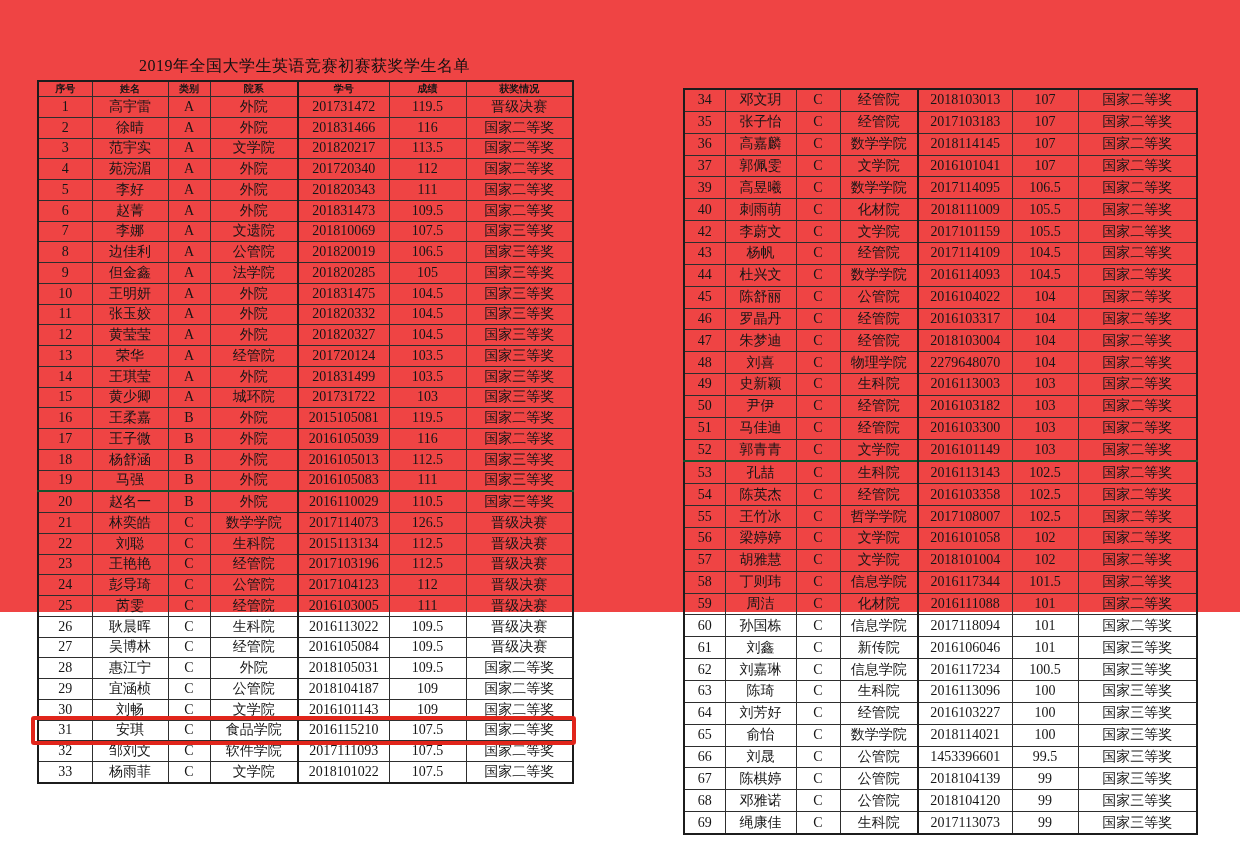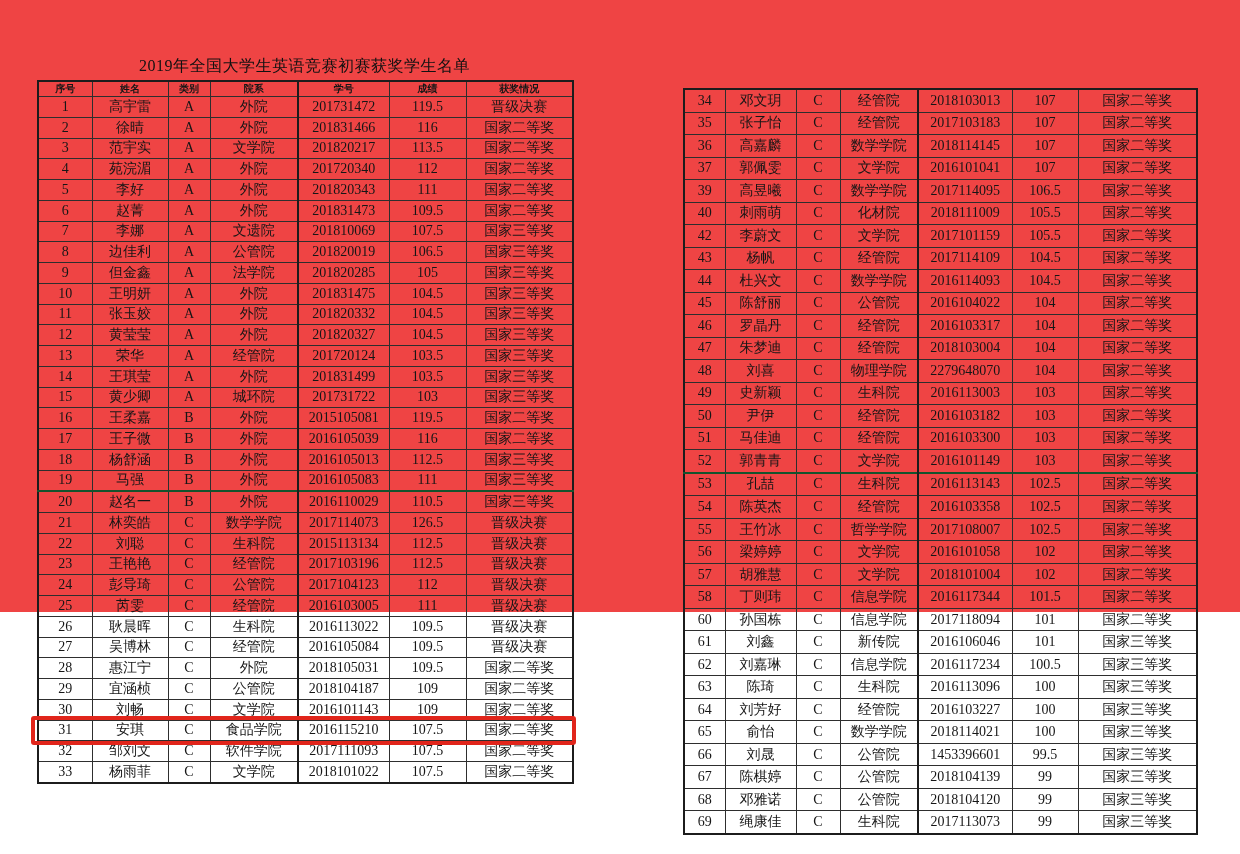--- a/index.html
+++ b/index.html
@@ -568,20 +568,29 @@
           <tr>
             <td>58</td>
             <td>丁则玮</td>
             <td>C</td>
             <td>信息学院</td>
             <td>2016117344</td>
             <td>101.5</td>
             <td>国家二等奖</td>
           </tr>
           <tr>
+            <td>59</td>
+            <td>周洁</td>
+            <td>C</td>
+            <td>化材院</td>
+            <td>2016111088</td>
+            <td>101</td>
+            <td>国家二等奖</td>
+          </tr>
+          <tr>
             <td>60</td>
             <td>孙国栋</td>
             <td>C</td>
             <td>信息学院</td>
             <td>2017118094</td>
             <td>101</td>
             <td>国家二等奖</td>
           </tr>
           <tr>
             <td>61</td>

